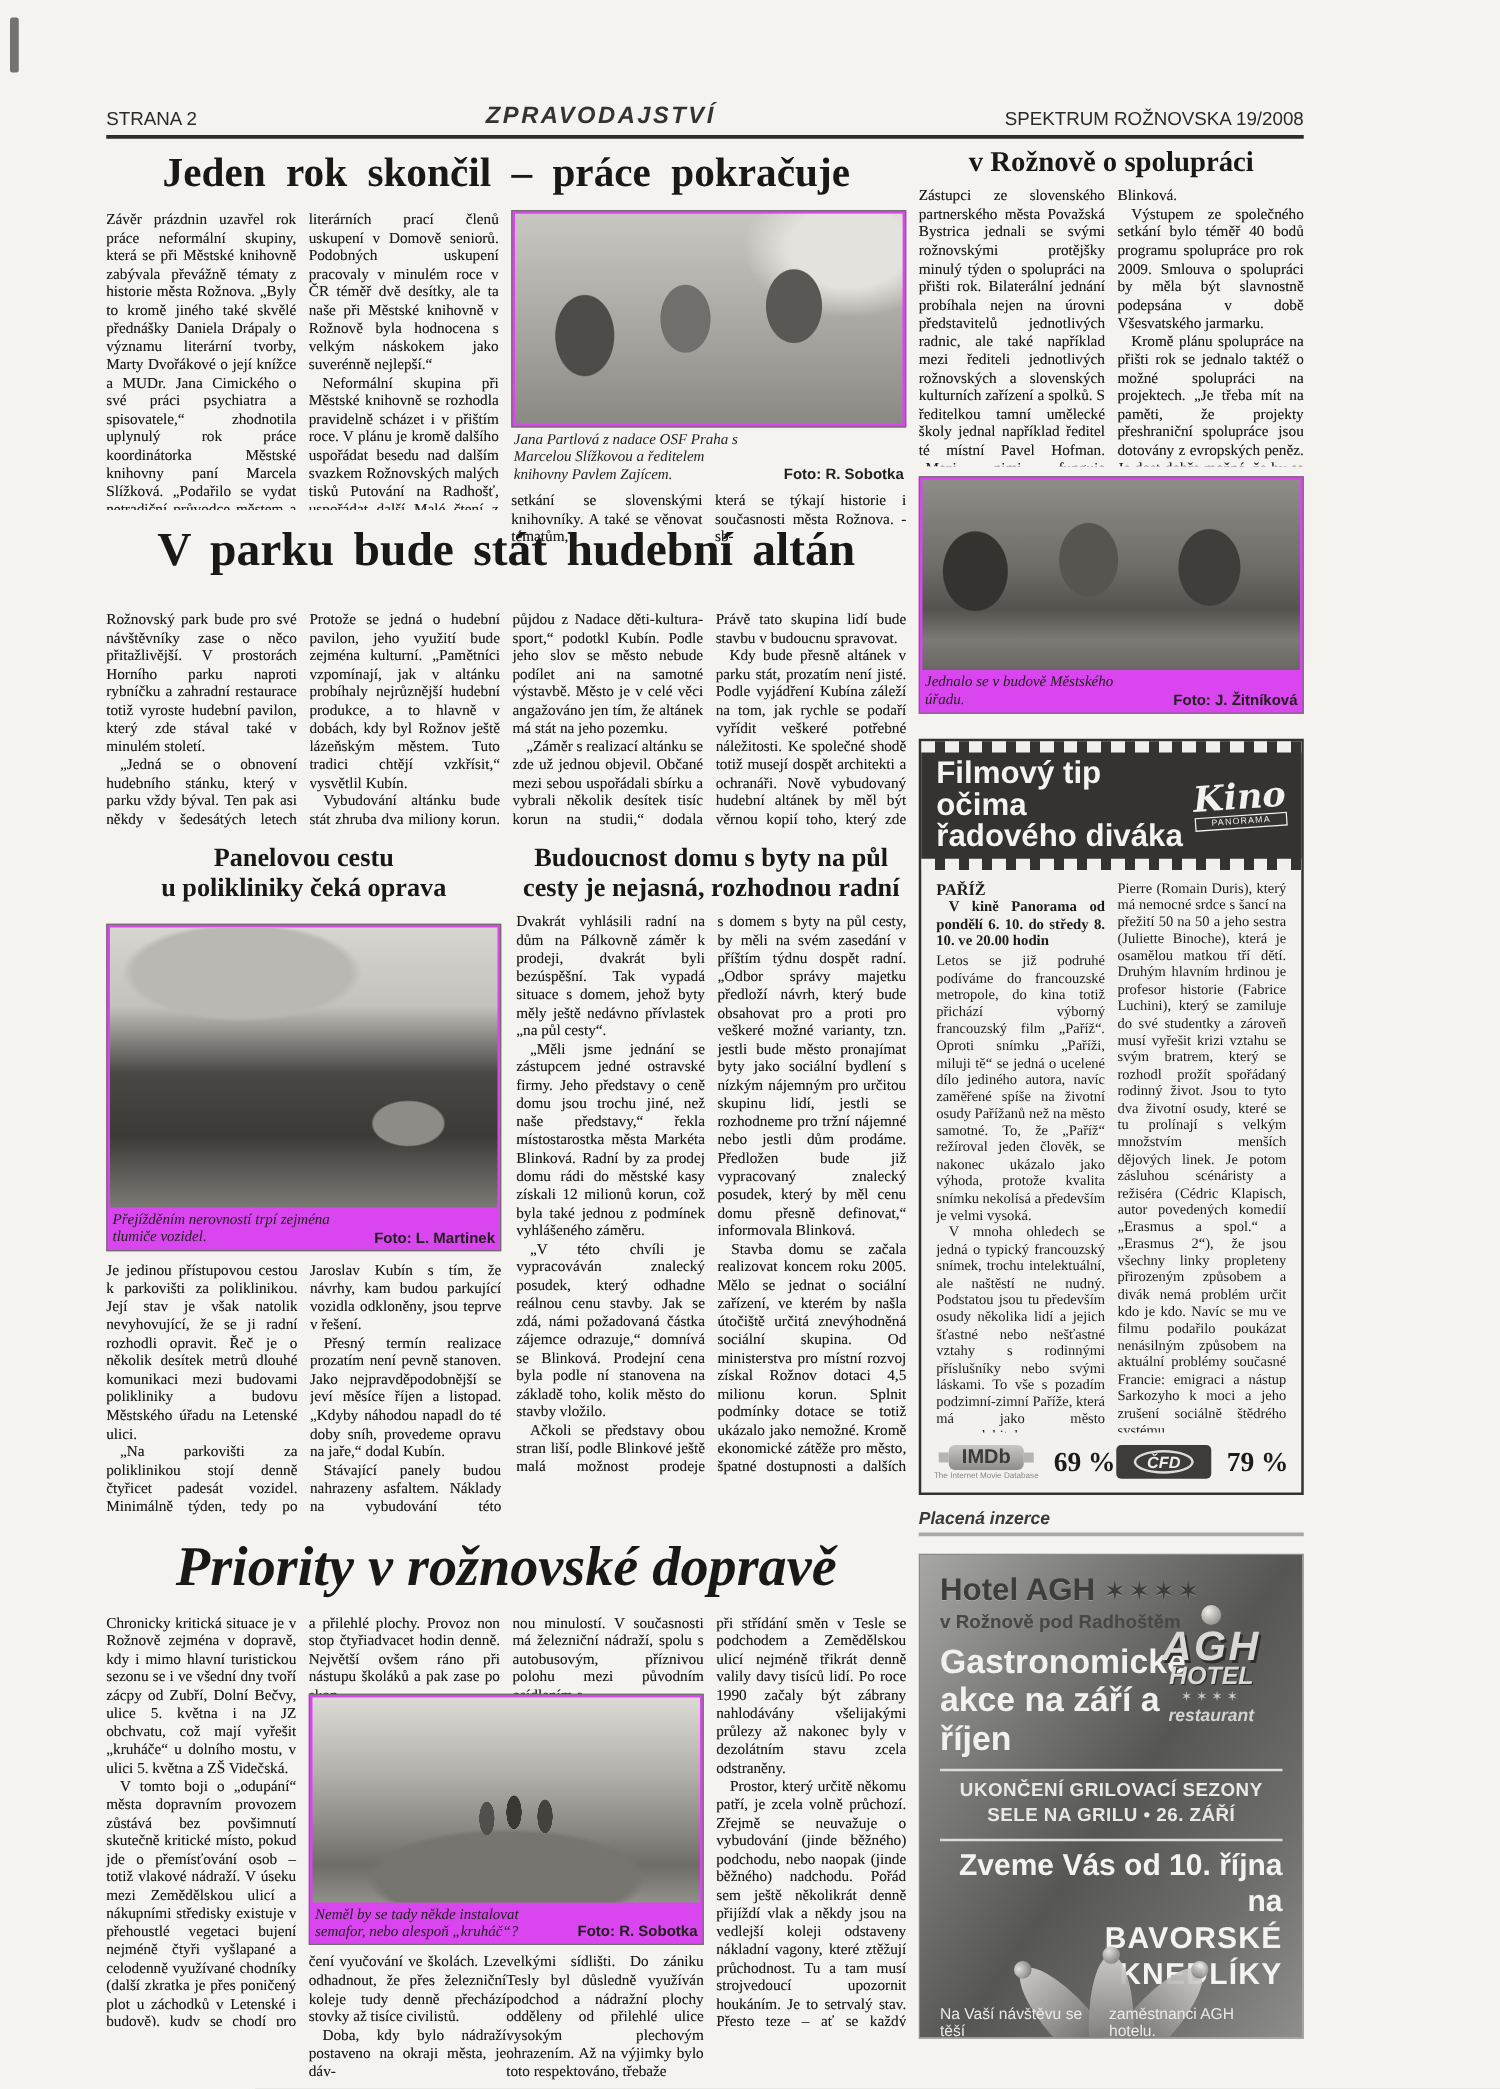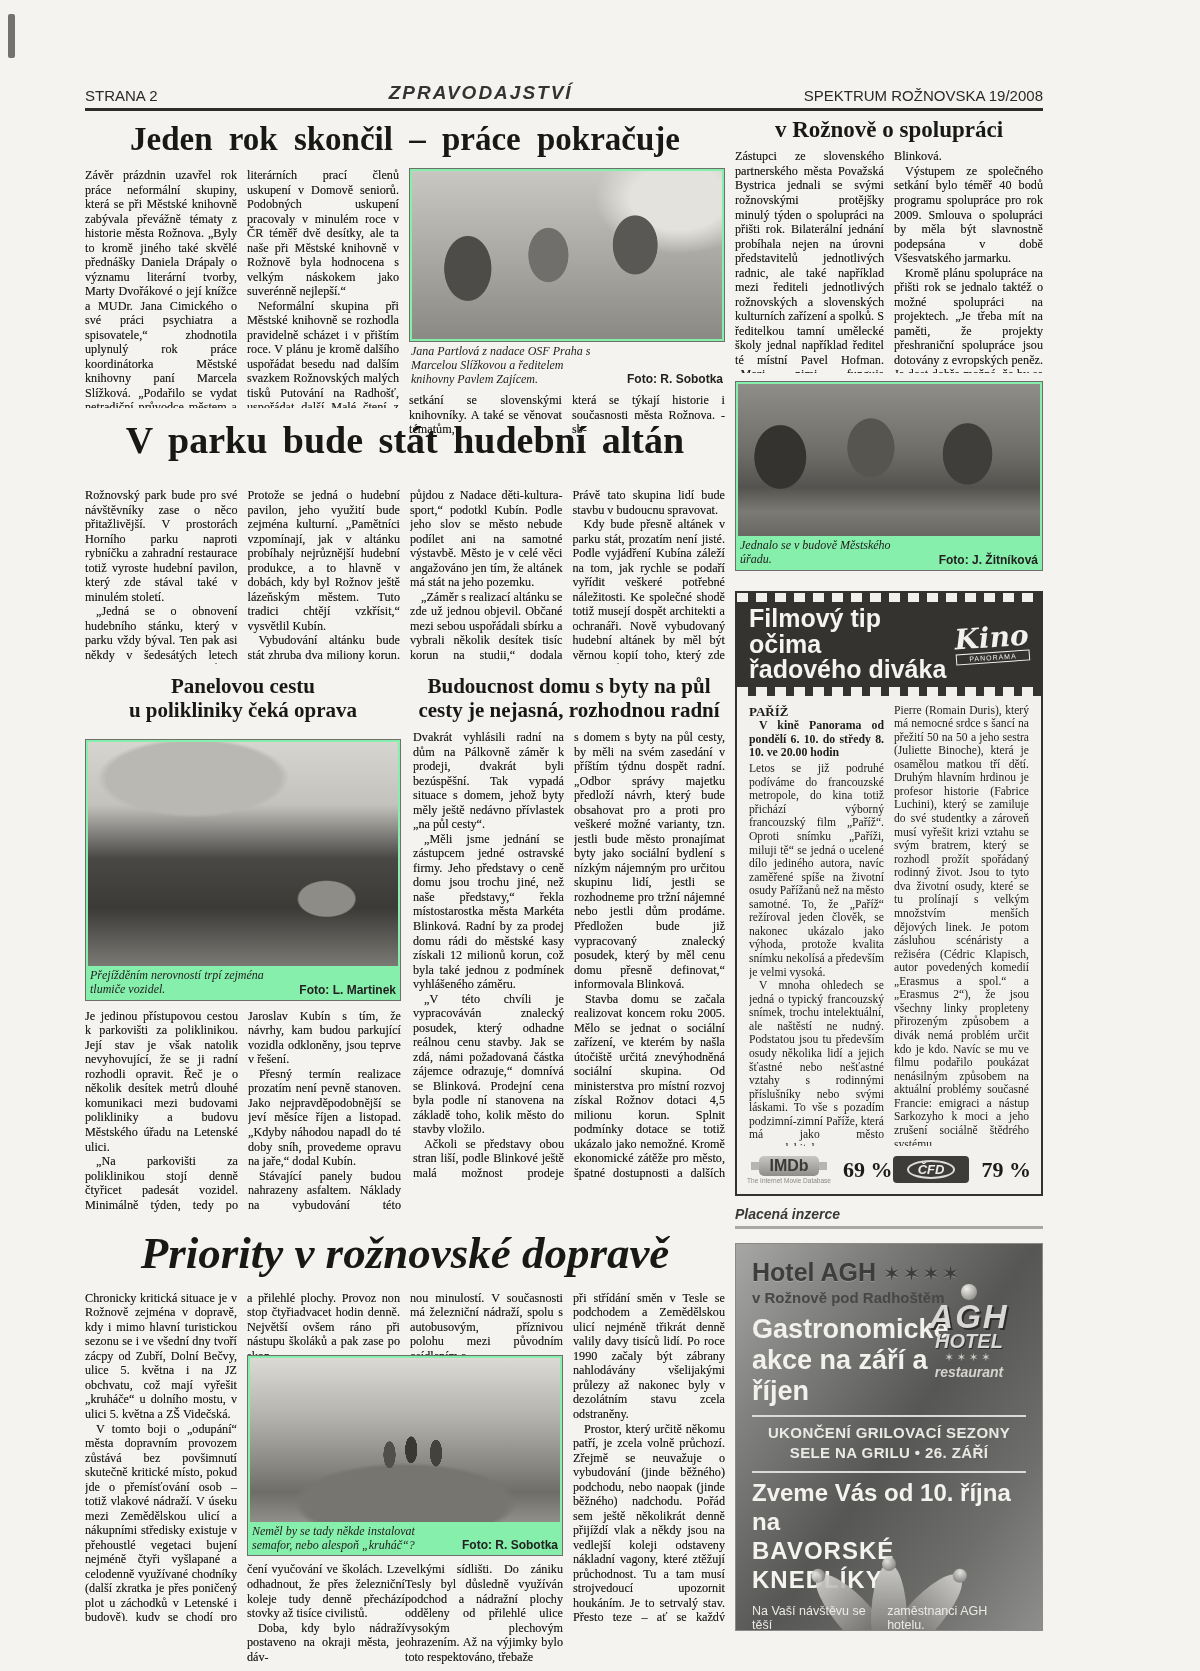--- a/index.html
+++ b/index.html
@@ -23,21 +23,21 @@
   .altan-h { font-size:38px; text-align:center; word-spacing:6px; margin:10px 0 26px; }
   .small-h { font-size:21px; text-align:center; line-height:1.15; }
   .priority-h { font-size:45px; font-style:italic; text-align:center; margin:14px 0 12px; }
 
   .row { display:flex; gap:10px; }
   .tcol { flex:1; font-size:12.2px; line-height:1.19; text-align:justify; overflow:hidden;
           text-shadow:0 0 .3px rgba(50,50,48,.55); hyphens:auto; }
   .tcol p { margin:0; }
   .tcol p + p { text-indent:11px; }
 
-  .photoframe { border:1px solid #6f6e6a; padding:2px; background:#86efac; }
+  .photoframe { border:1px solid #6f6e6a; padding:2px; background:#d946ef; }
   .photo { width:100%; }
   .photo1 { height:168px; background:
       radial-gradient(40px 55px at 18% 58%, #4e4c49 0 58%, transparent 60%),
       radial-gradient(34px 46px at 44% 50%, #716f6b 0 58%, transparent 60%),
       radial-gradient(38px 50px at 72% 44%, #5a5855 0 58%, transparent 60%),
       radial-gradient(120px 80px at 86% 16%, #e4e2dd 0 40%, transparent 70%),
       linear-gradient(180deg,#c9c7c2 0%,#a8a6a1 55%,#8b8984 100%); }
   .photo2 { height:152px; background:
       radial-gradient(44px 54px at 14% 48%, #35332f 0 58%, transparent 60%),
       radial-gradient(40px 50px at 44% 42%, #57554f 0 58%, transparent 60%),
@@ -118,21 +118,21 @@
   
   .ad { position:relative; height:388px; border:1px solid #8b8a86; overflow:hidden;
         background:linear-gradient(125deg,#a7a7a5 0%,#828280 22%,#565654 52%,#6e6e6c 78%,#8e8e8c 100%);
         font-family:"Liberation Sans","DejaVu Sans",sans-serif; color:#eceae6; padding:14px 16px; box-sizing:border-box; }
   .ad-hotelname { color:#3d3d3b; font-size:25px; font-weight:bold; text-shadow:0 1px 0 rgba(255,255,255,.22); }
   .ad-hotelname .stars { font-size:21px; letter-spacing:2px; }
   .ad-line2 { color:#474745; font-size:15px; font-weight:bold; margin-top:2px; }
   .ad-promo { color:#f2f1ed; font-size:27px; font-weight:bold; line-height:1.15; margin-top:8px; width:220px; }
   .ad-rule { height:2px; background:#dcdbd7; margin:8px 0 6px; }
   .ad-event { text-align:center; font-weight:bold; font-size:15px; letter-spacing:.4px; color:#eae9e5; line-height:1.35; }
-  .ad-invite { text-align:left; font-weight:bold; color:#f4f3ef; line-height:1.2; }
+  .ad-invite { text-align:right; font-weight:bold; color:#f4f3ef; line-height:1.2; }
   .ad-invite .l1 { font-size:24px; }
   .ad-invite .l2 { font-size:24px; letter-spacing:1px; }
   .ad-footer { position:relative; z-index:3; display:flex; justify-content:space-between; font-size:12.5px;
                font-weight:normal; margin-top:10px; }
   .ad-logo { position:absolute; right:12px; top:40px; width:122px; text-align:center; color:#d9d8d6; z-index:2; }
   .ad-logo .ball { width:16px; height:16px; border-radius:50%; margin:0 auto 2px;
                    background:radial-gradient(circle at 35% 30%,#efeeea,#77756f); }
   .ad-logo .agh { font-size:33px; font-weight:bold; font-style:italic; letter-spacing:2px; text-shadow:2px 2px 0 #2f2e2b; line-height:.9; }
   .ad-logo .hotel { font-size:20px; font-weight:bold; font-style:italic; text-shadow:1px 1px 0 #2f2e2b; line-height:1; }
   .ad-logo .stars-sm { font-size:11px; letter-spacing:3px; color:#c9c8c4; }

